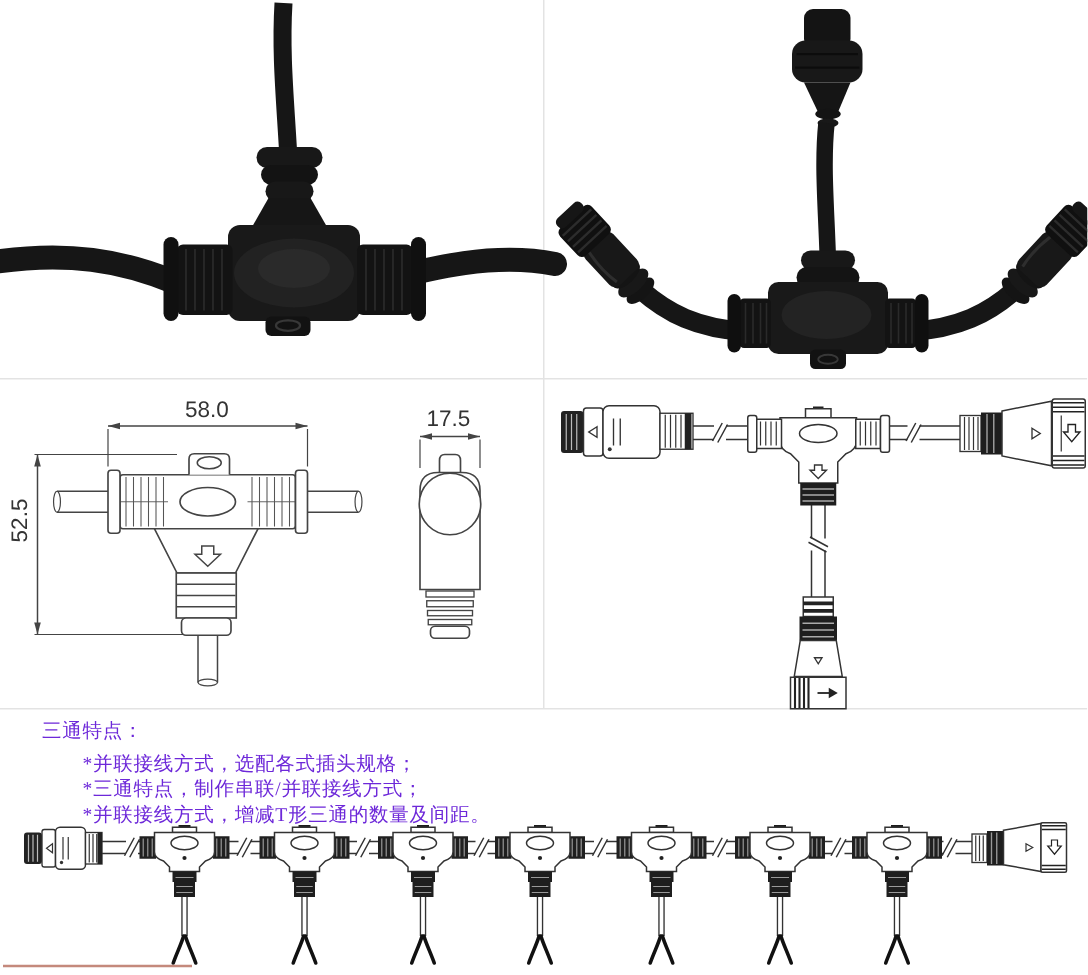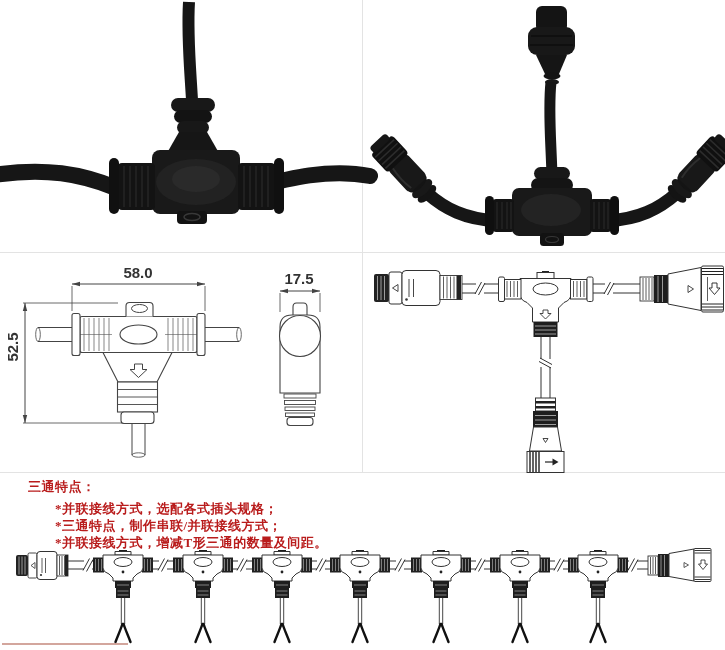--- a/index.html
+++ b/index.html
@@ -1,19 +1,19 @@
 <!DOCTYPE html>
 <html><head>
 <meta charset="utf-8">
 <style>
   html,body{margin:0;padding:0;background:#fff;}
   .page{position:relative;width:725px;height:650px;background:#fff;overflow:hidden;
-        font-family:"Liberation Serif","DejaVu Serif",serif;font-weight:bold;}
+        font-family:"Liberation Serif","DejaVu Serif",serif;}
   .page svg{position:absolute;left:0;top:0;}
-  .features div{position:absolute;color:#b91c1c;font-size:13px;letter-spacing:0.5px;white-space:nowrap;}
+  .features div{position:absolute;color:#6d28d9;font-size:13px;letter-spacing:0.5px;white-space:nowrap;}
   .f-title{left:28px;top:478px;}
   .f-i0{left:55px;top:500px;}
   .f-i1{left:55px;top:517px;}
   .f-i2{left:55px;top:534px;}
 </style>
 </head>
 <body>
 
 <div class="page">
 

